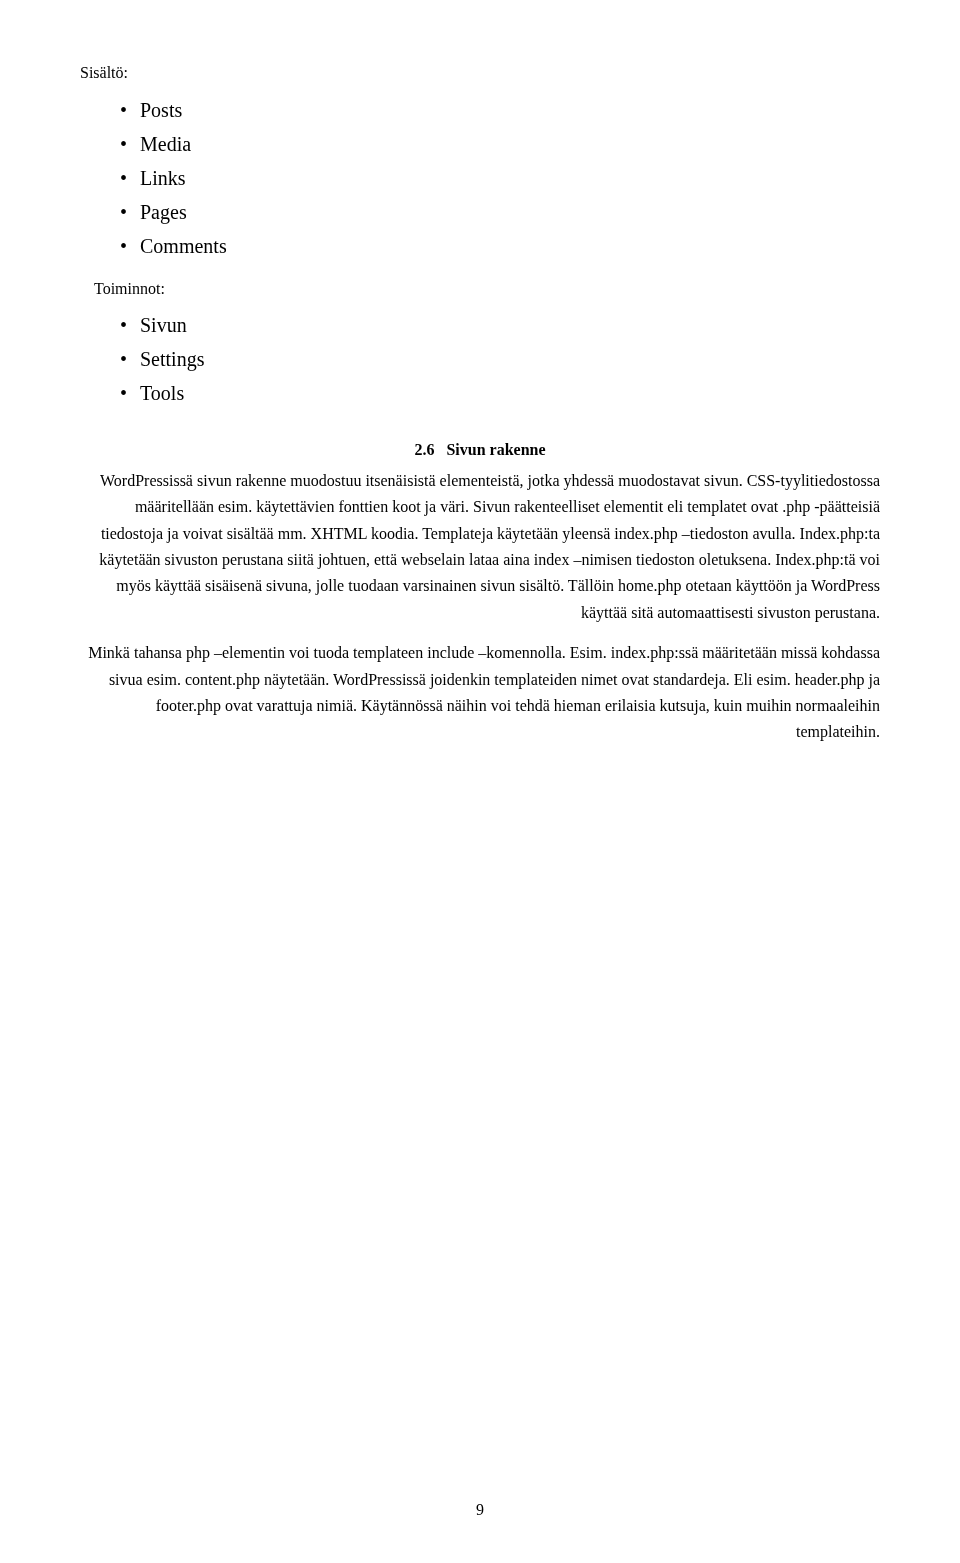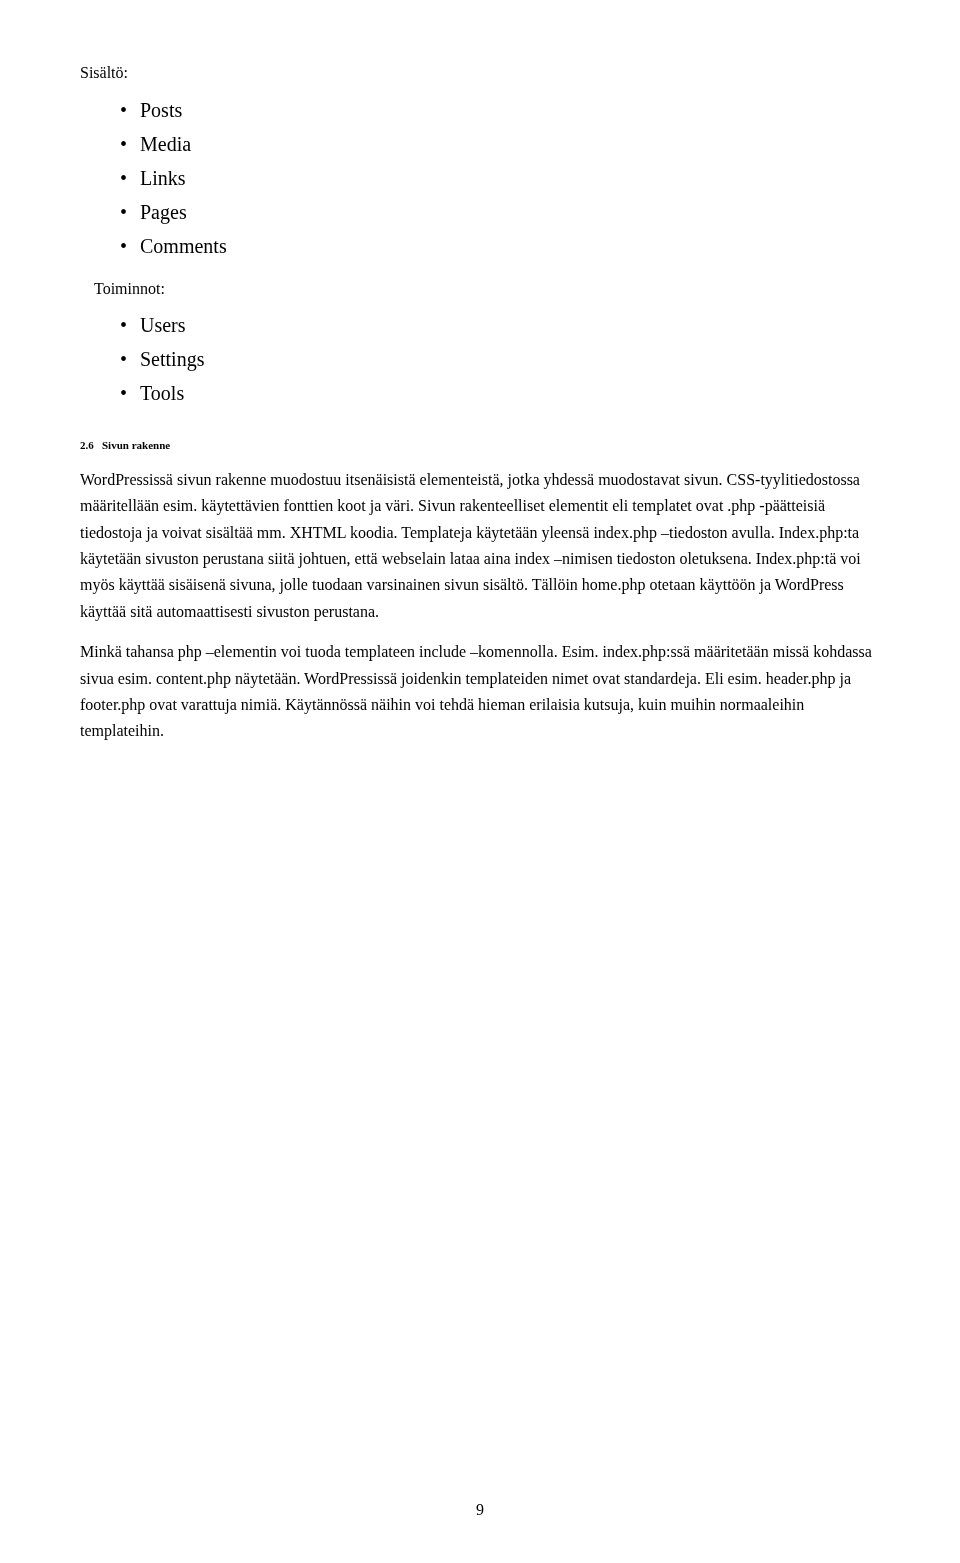--- a/index.html
+++ b/index.html
@@ -54,31 +54,32 @@
     }
 
     .bullet-list li::before {
       content: "•";
       position: absolute;
       left: 0;
       top: 0;
     }
 
     .section-heading {
-      font-size: 11px;
+      font-size: 16px;
       font-weight: bold;
       margin-top: 28px;
-      margin-bottom: 12px;
+      margin-bottom: 5px;
+      text-align: center;
     }
 
     .paragraph {
       font-size: 16px;
       line-height: 1.65;
       margin-bottom: 14px;
-      text-align: left;
+      text-align: right;
     }
 
     .page-number {
       position: absolute;
       bottom: 40px;
       left: 50%;
       transform: translateX(-50%);
       font-size: 16px;
     }
   </style>
@@ -93,21 +94,21 @@
       <ul class="bullet-list">
         <li>Posts</li>
         <li>Media</li>
         <li>Links</li>
         <li>Pages</li>
         <li>Comments</li>
       </ul>
 
       <p class="section-label" style="margin-top: 14px; margin-left: 14px;">Toiminnot:</p>
       <ul class="bullet-list">
-        <li>Users</li>
+        <li>Sivun</li>
         <li>Settings</li>
         <li>Tools</li>
       </ul>
     </div>
 
     <h2 class="section-heading">
       <span>2.6</span>
       &nbsp;
       <span>Sivun rakenne</span>
     </h2>

